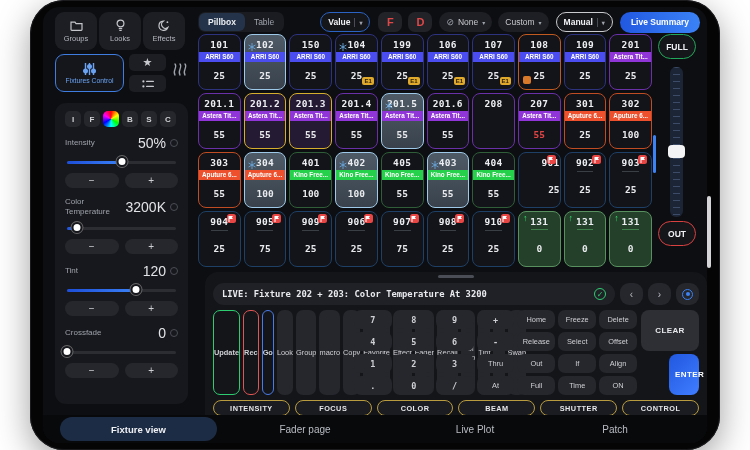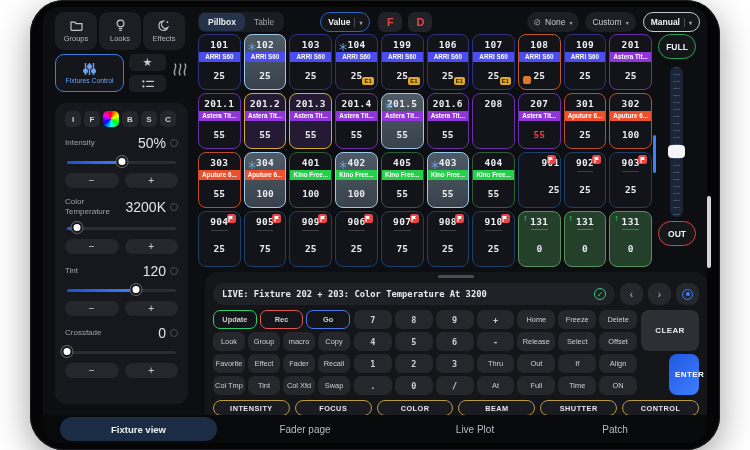--- a/index.html
+++ b/index.html
@@ -105,21 +105,21 @@
   .cmdtext{flex:1;font-family:"DejaVu Sans Mono",monospace;font-weight:bold;font-size:8.8px;color:#e9eaee;
     white-space:nowrap;overflow:hidden;}
   .okicon{width:12px;height:12px;border:1.2px solid #2ecc71;border-radius:50%;color:#2ecc71;font-size:8px;
     display:flex;align-items:center;justify-content:center;}
   .cmdbtn{width:23px;height:22px;background:#26272c;border:none;border-radius:9px;color:#b9bcc3;font-size:10px;
     display:flex;align-items:center;justify-content:center;cursor:pointer;padding:0;}
   .locate{width:11px;height:11px;border:1.6px solid #3b82f6;border-radius:50%;display:flex;align-items:center;justify-content:center;}
   .locate::after{content:"";width:4px;height:4px;border-radius:50%;background:#3b82f6;}
 
   .keypad{margin-top:5px;display:flex;gap:4px;height:85px;}
-  .kleft{width:137px;display:flex;flex-direction:column;gap:3px;}
+  .kleft{width:137px;display:flex;flex-direction:row;gap:3px;}
   .krow{flex:1;display:flex;gap:3px;}
   .kbtn{flex:1;background:#26272c;border:none;border-radius:7px;color:#cfd0d5;font-size:7.4px;
     font-family:"Liberation Sans",sans-serif;display:flex;align-items:center;justify-content:center;cursor:pointer;padding:0;}
   .kbtn.num{font-family:"DejaVu Sans Mono",monospace;font-weight:bold;font-size:8.5px;}
   .kbtn.v-update{background:transparent;border:1.3px solid #2ecc71;font-weight:bold;}
   .kbtn.v-rec{background:transparent;border:1.3px solid #e05555;font-weight:bold;}
   .kbtn.v-go{background:transparent;border:1.3px solid #4a7ae8;font-weight:bold;}
   .kmid{flex:1;display:grid;grid-template-columns:repeat(7,1fr);grid-template-rows:repeat(4,1fr);gap:3px;}
   .kright{width:58px;display:flex;flex-direction:column;gap:3px;}
   .clearbtn,.enterbtn{flex:1;border:none;border-radius:8px;font-weight:bold;font-size:8px;color:#e8e9ed;
@@ -307,20 +307,21 @@
       </div>
       <div class="dd" style="margin-left:6px;">
         <span>Custom</span>
         <span class="caret">▾</span>
       </div>
       <div class="dd manual-dd" style="margin-left:7px;">
         <span>Manual</span>
         <span class="ddsep"></span>
         <span class="caret">▾</span>
       </div>
+      <button class="livesum" style="margin-left:7px;">Live Summary</button>
     </div>
 
     <div class="fgrid">
         <div class="cell" style="border-color:#2e3380;">
           <div class="cid">101</div>
           <div class="clabel" style="background:#4b4df0">ARRI S60</div>
           <div class="cval">25</div>
         </div>
         <div class="cell sel" style="">
           <span class="snow"><svg width="8" height="8" viewBox="0 0 10 10">
@@ -328,21 +329,21 @@
                 <line x1="5" y1="0" x2="5" y2="10"></line>
                 <line x1=".7" y1="2.5" x2="9.3" y2="7.5"></line>
                 <line x1="9.3" y1="2.5" x2=".7" y2="7.5"></line>
               </g>
             </svg></span>
           <div class="cid">102</div>
           <div class="clabel" style="background:#4b4df0">ARRI S60</div>
           <div class="cval">25</div>
         </div>
         <div class="cell" style="border-color:#2e3380;">
-          <div class="cid">103</div>
+          <div class="cid">150</div>
           <div class="clabel" style="background:#4b4df0">ARRI S60</div>
           <div class="cval">25</div>
         </div>
         <div class="cell" style="border-color:#2e3380;">
           <span class="snow"><svg width="8" height="8" viewBox="0 0 10 10">
               <g stroke="#6aa7dd" stroke-width="1.1">
                 <line x1="5" y1="0" x2="5" y2="10"></line>
                 <line x1=".7" y1="2.5" x2="9.3" y2="7.5"></line>
                 <line x1="9.3" y1="2.5" x2=".7" y2="7.5"></line>
               </g>

